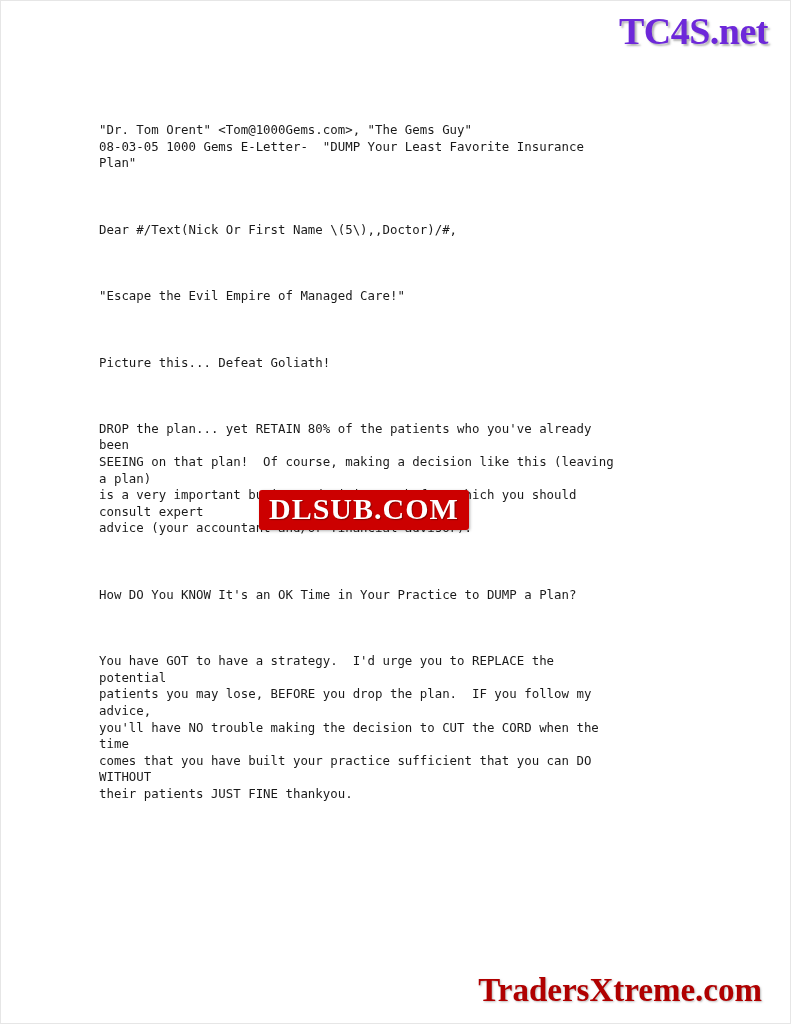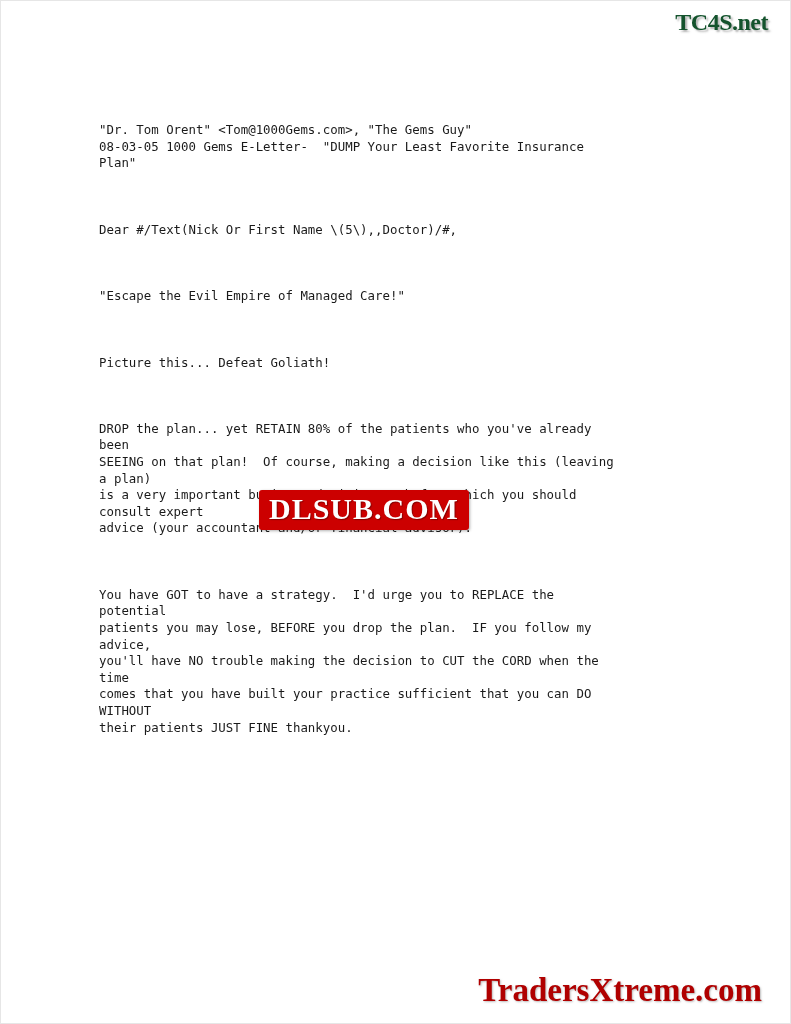--- a/index.html
+++ b/index.html
@@ -20,22 +20,22 @@
     background: #ffffff;
     border: 1px solid #e6e6e6;
     box-sizing: border-box;
   }
   .brand-top {
     position: absolute;
     top: 8px;
     right: 22px;
     font-family: "Liberation Serif", serif;
     font-weight: bold;
-    font-size: 24px;
-    color: #14532d;
+    font-size: 38px;
+    color: #6d28d9;
     letter-spacing: -0.5px;
     text-shadow: 2px 2px 2px rgba(120,120,120,0.55);
     white-space: nowrap;
   }
   .brand-bottom {
     position: absolute;
     bottom: 14px;
     right: 28px;
     font-family: "Liberation Serif", serif;
     font-weight: bold;
@@ -92,20 +92,21 @@
     <p class="para">Dear #/Text(Nick Or First Name \(5\),,Doctor)/#,</p>
     <p class="para">"Escape the Evil Empire of Managed Care!"</p>
     <p class="para">Picture this... Defeat Goliath!</p>
     <p class="para">DROP the plan... yet RETAIN 80% of the patients who you've already
 been
 SEEING on that plan!  Of course, making a decision like this (leaving
 a plan)
 is a very important business decision... before which you should
 consult expert
 advice (your accountant and/or financial advisor).</p>
+    <p class="para">How DO You KNOW It's an OK Time in Your Practice to DUMP a Plan?</p>
     <p class="para">You have GOT to have a strategy.  I'd urge you to REPLACE the
 potential
 patients you may lose, BEFORE you drop the plan.  IF you follow my
 advice,
 you'll have NO trouble making the decision to CUT the CORD when the
 time
 comes that you have built your practice sufficient that you can DO
 WITHOUT
 their patients JUST FINE thankyou.</p>
     

